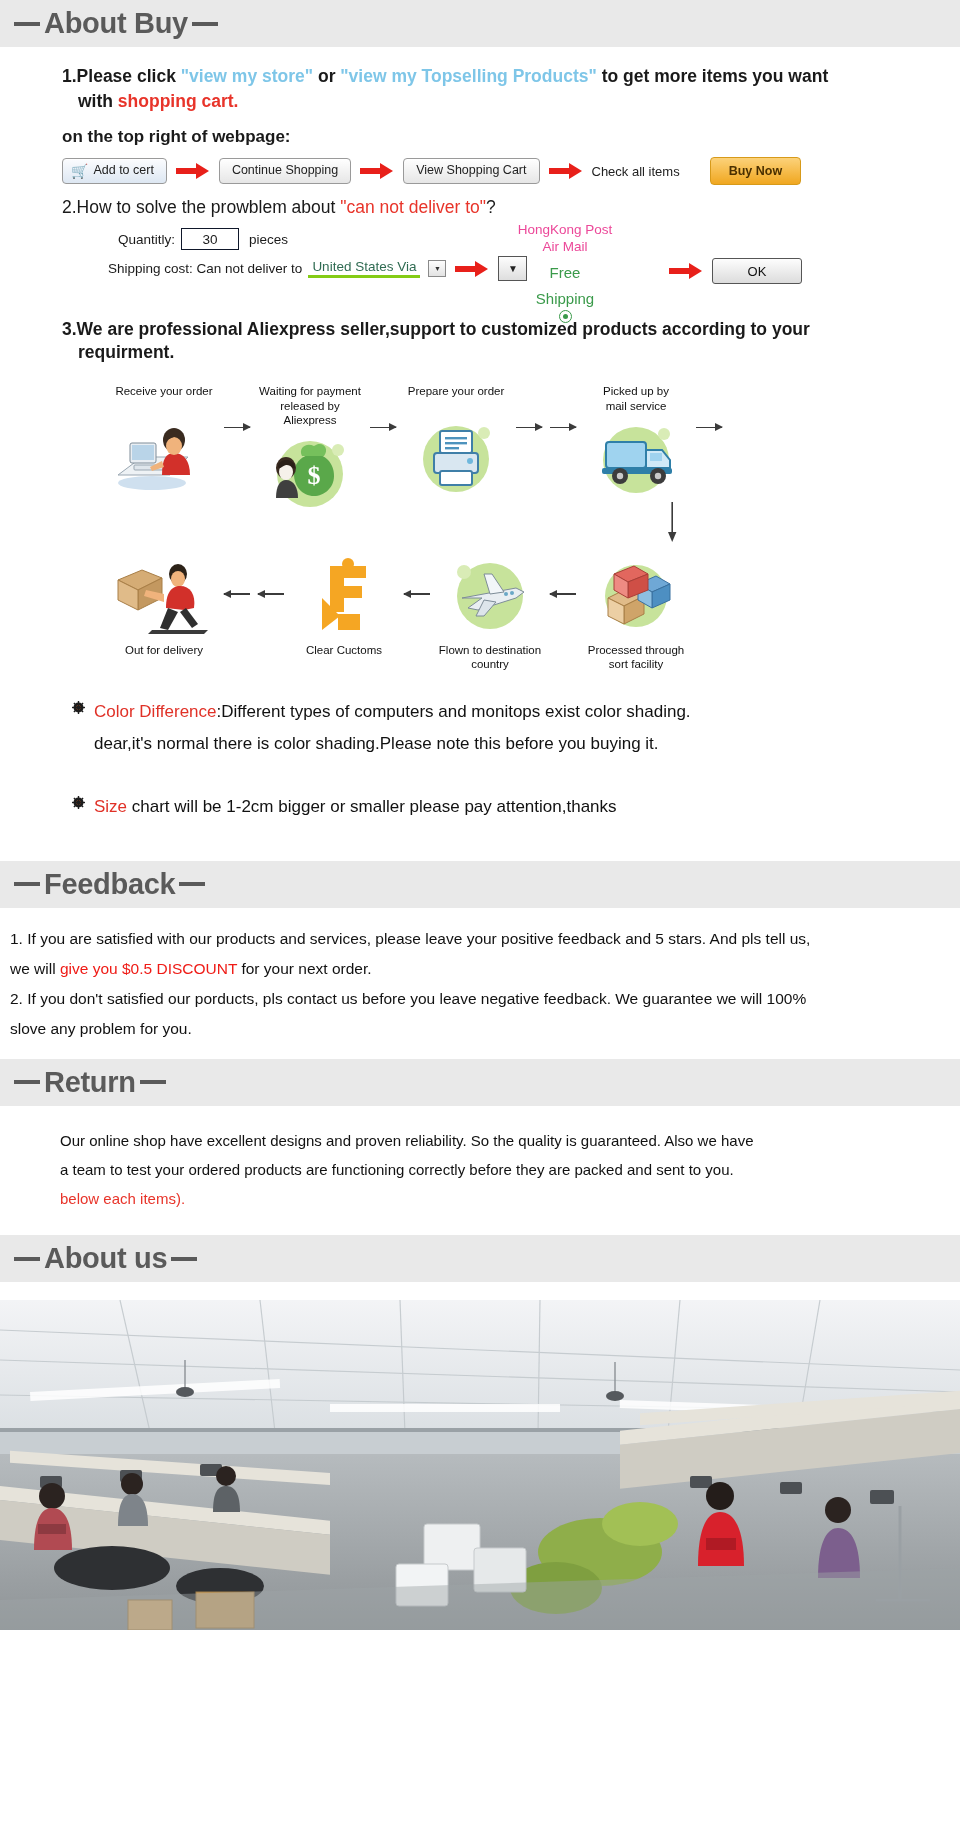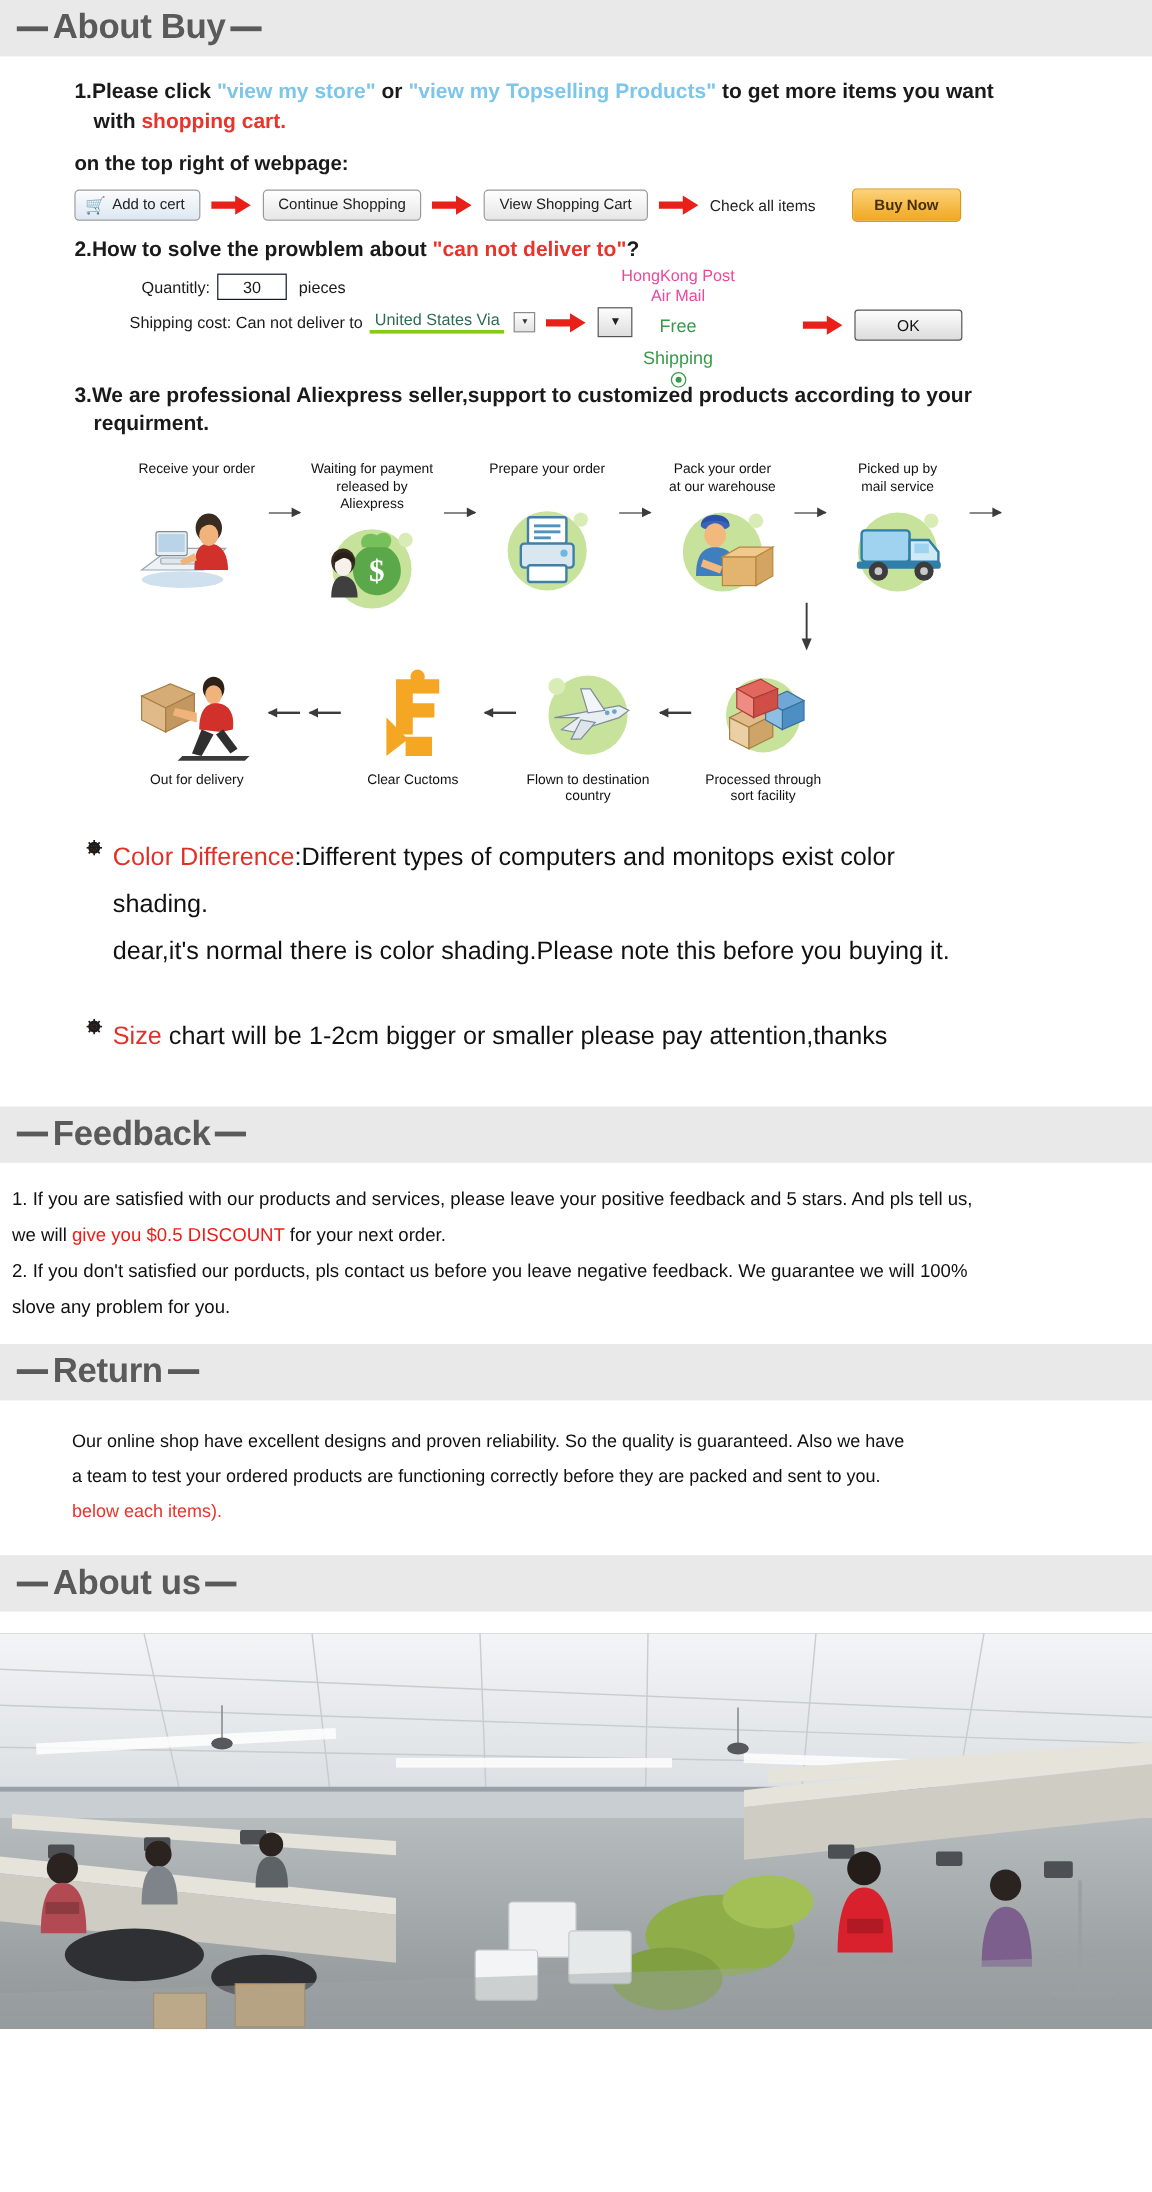--- a/index.html
+++ b/index.html
@@ -74,21 +74,21 @@
     font-size:12.5px;font-weight:bold;color:#4a3000;
     padding:6px 18px;white-space:nowrap;
   }
   .arrow-r{
     width:34px;height:18px;margin:0 9px;flex:none;position:relative;
   }
   .arrow-r svg{display:block;}
   .plain-txt{font-size:13px;color:#222;white-space:nowrap;}
 
   
-  .q2{font-size:17.5px;font-weight:bold;margin:6px 0 10px 62px;}
+  .q2{font-size:17.5px;font-weight:normal;margin:6px 0 10px 62px;}
   .ship-wrap{position:relative;margin:0 0 6px 0;height:78px;}
   .q-row{display:flex;align-items:center;margin:0 0 6px 118px;font-size:13.5px;}
   .q-label{margin-right:6px;}
   .q-box{
     border:1px solid #0f172a;background:#fff;width:56px;height:20px;
     display:flex;align-items:center;justify-content:center;
     font-size:13.5px;
   }
   .q-unit{margin-left:10px;}
   .s-row{display:flex;align-items:center;margin:0 0 0 108px;font-size:13.5px;}
@@ -147,21 +147,21 @@
     border-top:4px solid transparent;border-bottom:4px solid transparent;
   }
   .icon-area{height:88px;display:flex;align-items:center;justify-content:center;position:relative;}
 
   
   .note-body{padding:26px 0 24px 0;}
   .note-item{display:flex;align-items:flex-start;margin:0 0 14px 72px;}
   .gear{
     width:13px;height:13px;flex:none;margin:4px 9px 0 0;position:relative;
   }
-  .note-text{font-size:21px;line-height:1.85;color:#111;max-width:720px;}
+  .note-text{font-size:17px;line-height:1.85;color:#111;max-width:720px;}
   .note-red{color:#e03127;}
   .note-sep{height:18px;}
 
   
   .fb-body{padding:16px 0 14px 0;}
   .fb-line{font-size:15.5px;line-height:1.95;color:#111;margin:0 8px 0 10px;}
   .fb-red{color:#ef1b16;}
 
   
   .rt-body{padding:20px 0 22px 0;}
@@ -336,38 +336,20 @@
               <rect x="36" y="58" width="32" height="14" rx="2" fill="#ffffff" stroke="#3f7fa8" stroke-width="2"></rect>
               <circle cx="66" cy="48" r="3" fill="#6fb8dd"></circle>
             </svg>
           </div>
         </div>
 
         <div class="fart">
             <span class="ln"></span>
           </div>
 
-        <div class="fcell">
-          <div class="fcap" style="white-space:pre-line;">Pack your order
-at our warehouse</div>
-          <div class="icon-area">
-            <svg width="104" height="86" viewBox="0 0 104 86">
-              <circle cx="52" cy="46" r="33" fill="#c7e39b"></circle>
-              <circle cx="80" cy="20" r="6" fill="#d9ecb6"></circle>
-              <path d="M34 24 C34 12 58 12 58 24 Z" fill="#2c51a8"></path>
-              <ellipse cx="46" cy="24" rx="12" ry="4" fill="#3a63bd"></ellipse>
-              <ellipse cx="46" cy="32" rx="9" ry="10" fill="#f3b87e"></ellipse>
-              <path d="M30 66 C30 48 36 42 46 42 C58 42 64 50 64 66Z" fill="#3f7fc0"></path>
-              <rect x="52" y="50" width="28" height="24" fill="#e3b470" stroke="#b8873f"></rect>
-              <path d="M52 50 L66 42 L94 42 L80 50Z" fill="#f0c98e" stroke="#b8873f"></path>
-              <path d="M80 50 L94 42 L94 66 L80 74Z" fill="#d4a463" stroke="#b8873f"></path>
-              <path d="M36 52 L52 58 L50 64 L34 58Z" fill="#f3b87e"></path>
-            </svg>
-          </div>
-        </div>
 
         <div class="fart">
             <span class="ln"></span>
           </div>
 
         <div class="fcell">
           <div class="fcap" style="white-space:pre-line;">Picked up by
 mail service</div>
           <div class="icon-area">
             <svg width="104" height="86" viewBox="0 0 104 86">

